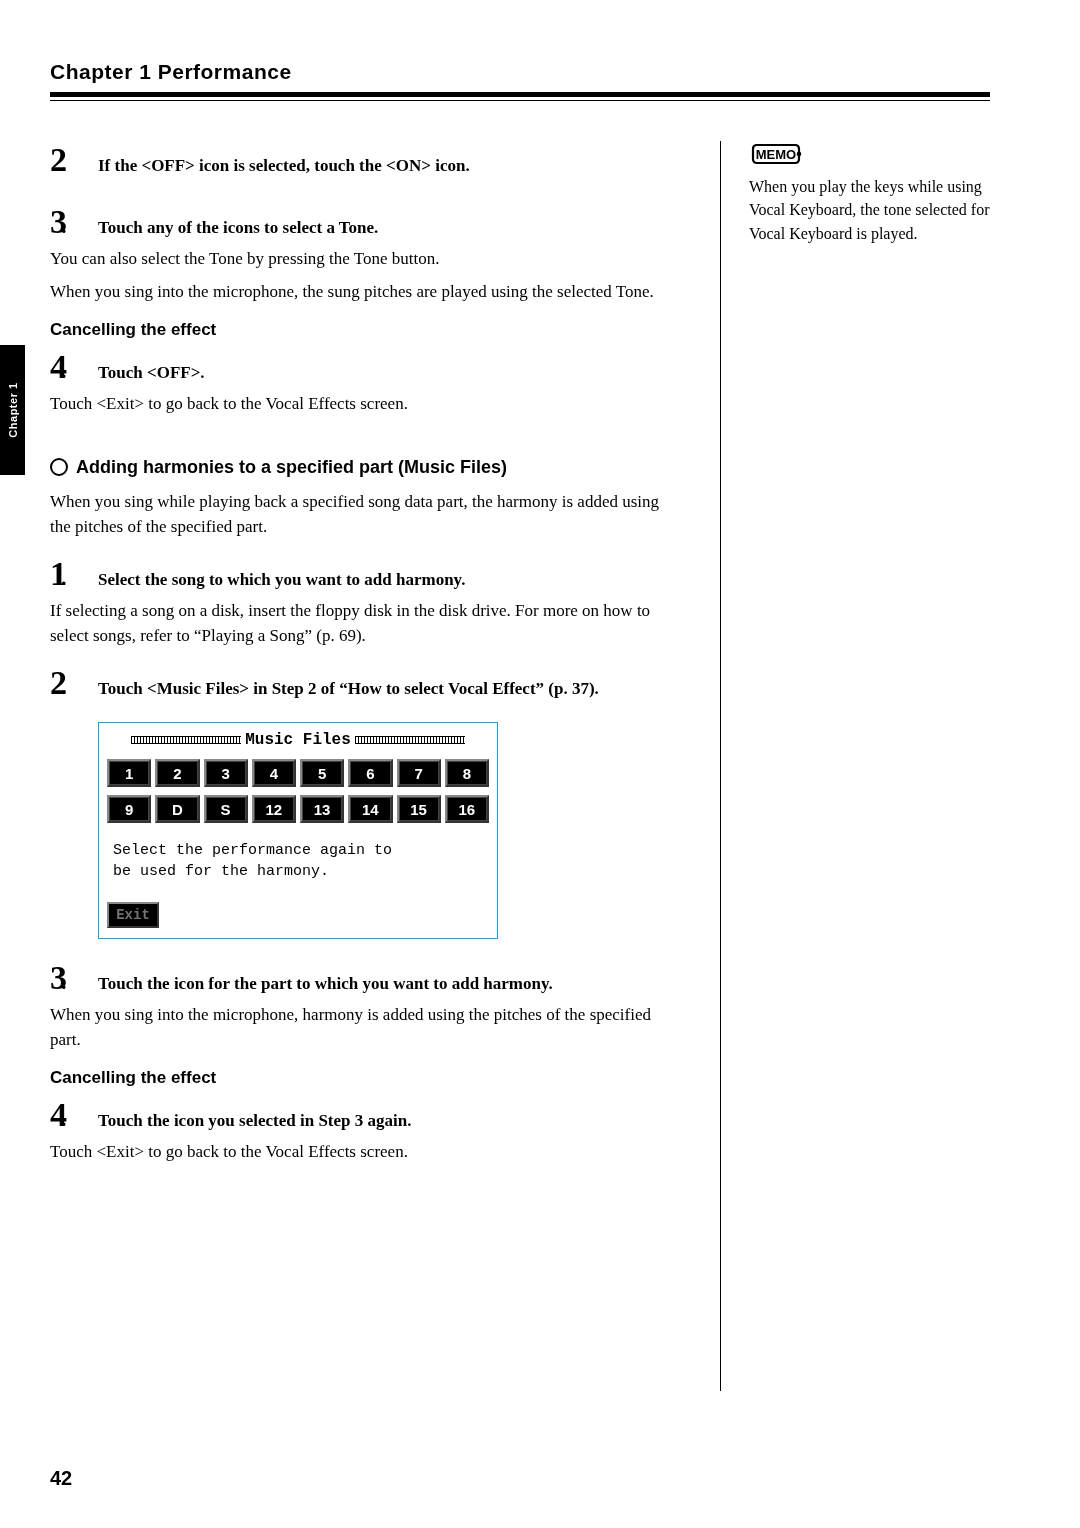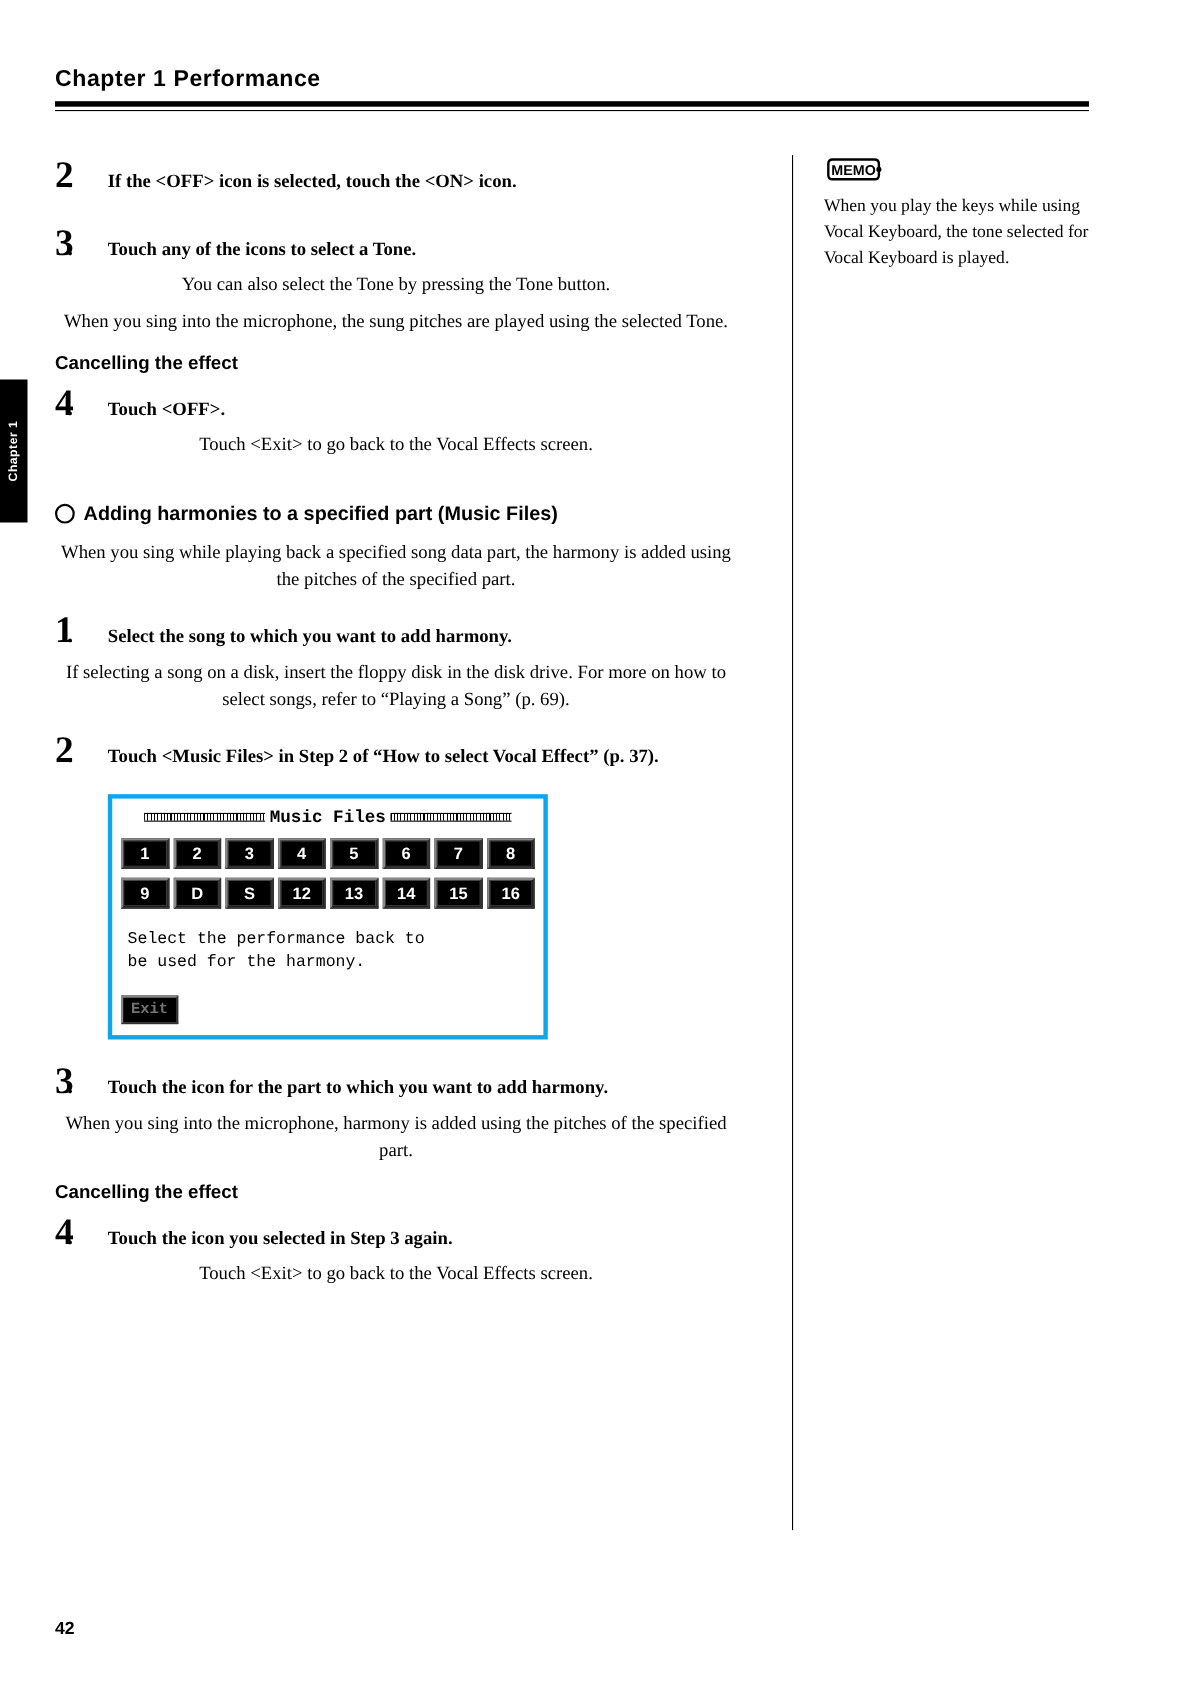--- a/index.html
+++ b/index.html
@@ -11,34 +11,34 @@
   .side-tab span { color: #fff; font-family: Arial, sans-serif; font-size: 11px; font-weight: bold; transform: rotate(-90deg); white-space: nowrap; letter-spacing: 0.5px; }
   .content-area { display: flex; gap: 50px; }
   .main-col { width: 620px; }
   .memo-col { width: 270px; border-left: 1px solid #000; padding-left: 28px; height: 1250px; font-size: 16px; line-height: 1.45; position: relative; }
   .memo-icon { margin-bottom: 2px; }
   .memo-icon-svg { display: inline-block; }
   .step { display: flex; align-items: baseline; margin-bottom: 6px; }
   .step-num { font-family: "Times New Roman", serif; font-size: 34px; font-weight: bold; width: 48px; flex-shrink: 0; }
   .step-dot { font-size: 22px; font-weight: bold; margin-left: -6px; }
   .step-text { font-size: 17px; font-weight: bold; padding-top: 4px; }
-  .body-text { font-size: 17px; margin-bottom: 8px; line-height: 1.45; text-align: center; }
+  .body-text { font-size: 17px; margin-bottom: 8px; line-height: 1.45; }
   .sub-heading { font-family: Arial, sans-serif; font-size: 17px; font-weight: bold; margin-top: 16px; margin-bottom: 8px; }
   .section-heading { font-family: Arial, sans-serif; font-size: 18px; font-weight: bold; margin-top: 40px; margin-bottom: 12px; display: flex; align-items: center; gap: 8px; }
   .circle-marker { display: inline-block; width: 18px; height: 18px; border: 2px solid #000; border-radius: 50%; flex-shrink: 0; }
-  .screen-shot { margin: 20px 0 20px 48px; width: 400px; border: 4px solid #0ea5e9; }
+  .screen-shot { margin: 20px 0 20px 48px; width: 400px; border: 1px solid #0ea5e9; }
   .screen-inner { padding: 6px; }
   .music-title-row { text-align: center; padding: 2px 0 6px 0; font-family: "Courier New", monospace; font-size: 16px; font-weight: bold; display: flex; align-items: center; justify-content: center; gap: 4px; }
   .deco-line { display: inline-block; width: 110px; height: 8px; background: repeating-linear-gradient(90deg,#000 0 1px,transparent 1px 3px); position: relative; border-top: 1px solid #000; border-bottom: 1px solid #000; }
   .btn-row { display: flex; gap: 4px; padding: 4px 2px; }
   .screen-btn { flex: 1; height: 28px; background: #000; color: #fff; font-family: Arial, sans-serif; font-size: 15px; font-weight: bold; display: flex; align-items: center; justify-content: center; border: 2px outset #888; box-shadow: inset 0 0 0 1px #444; }
   .screen-msg { font-family: "Courier New", monospace; font-size: 15px; padding: 14px 8px 20px 8px; line-height: 1.35; }
   .exit-row { padding: 0 2px 4px 2px; }
   .exit-btn { display: inline-flex; align-items: center; justify-content: center; height: 26px; width: 52px; background: #000; color: #737373; font-family: "Courier New", monospace; font-size: 14px; font-weight: bold; border: 2px outset #888; }
-  .page-num { position: absolute; bottom: 38px; left: 50px; font-family: Arial, sans-serif; font-size: 16px; font-weight: bold; }
+  .page-num { position: absolute; bottom: 38px; left: 50px; font-family: Arial, sans-serif; font-size: 20px; font-weight: bold; }
   .gap-sm { height: 8px; }
   .gap-md { height: 18px; }
 </style>
 </head>
 <body>
 
 <div class="side-tab">
   <span>Chapter 1</span>
 </div>
 
@@ -113,21 +113,21 @@
             <div class="screen-btn">9</div>
             <div class="screen-btn">D</div>
             <div class="screen-btn">S</div>
             <div class="screen-btn">12</div>
             <div class="screen-btn">13</div>
             <div class="screen-btn">14</div>
             <div class="screen-btn">15</div>
             <div class="screen-btn">16</div>
           </div>
           <div class="screen-msg">
-            <div>Select the performance back to</div>
+            <div>Select the performance again to</div>
             <div>be used for the harmony.</div>
           </div>
           <div class="exit-row">
             <div class="exit-btn">Exit</div>
           </div>
         </div>
       </div>
 
       <div class="step">
         <div class="step-num"><span>3</span><span class="step-dot">.</span></div>

